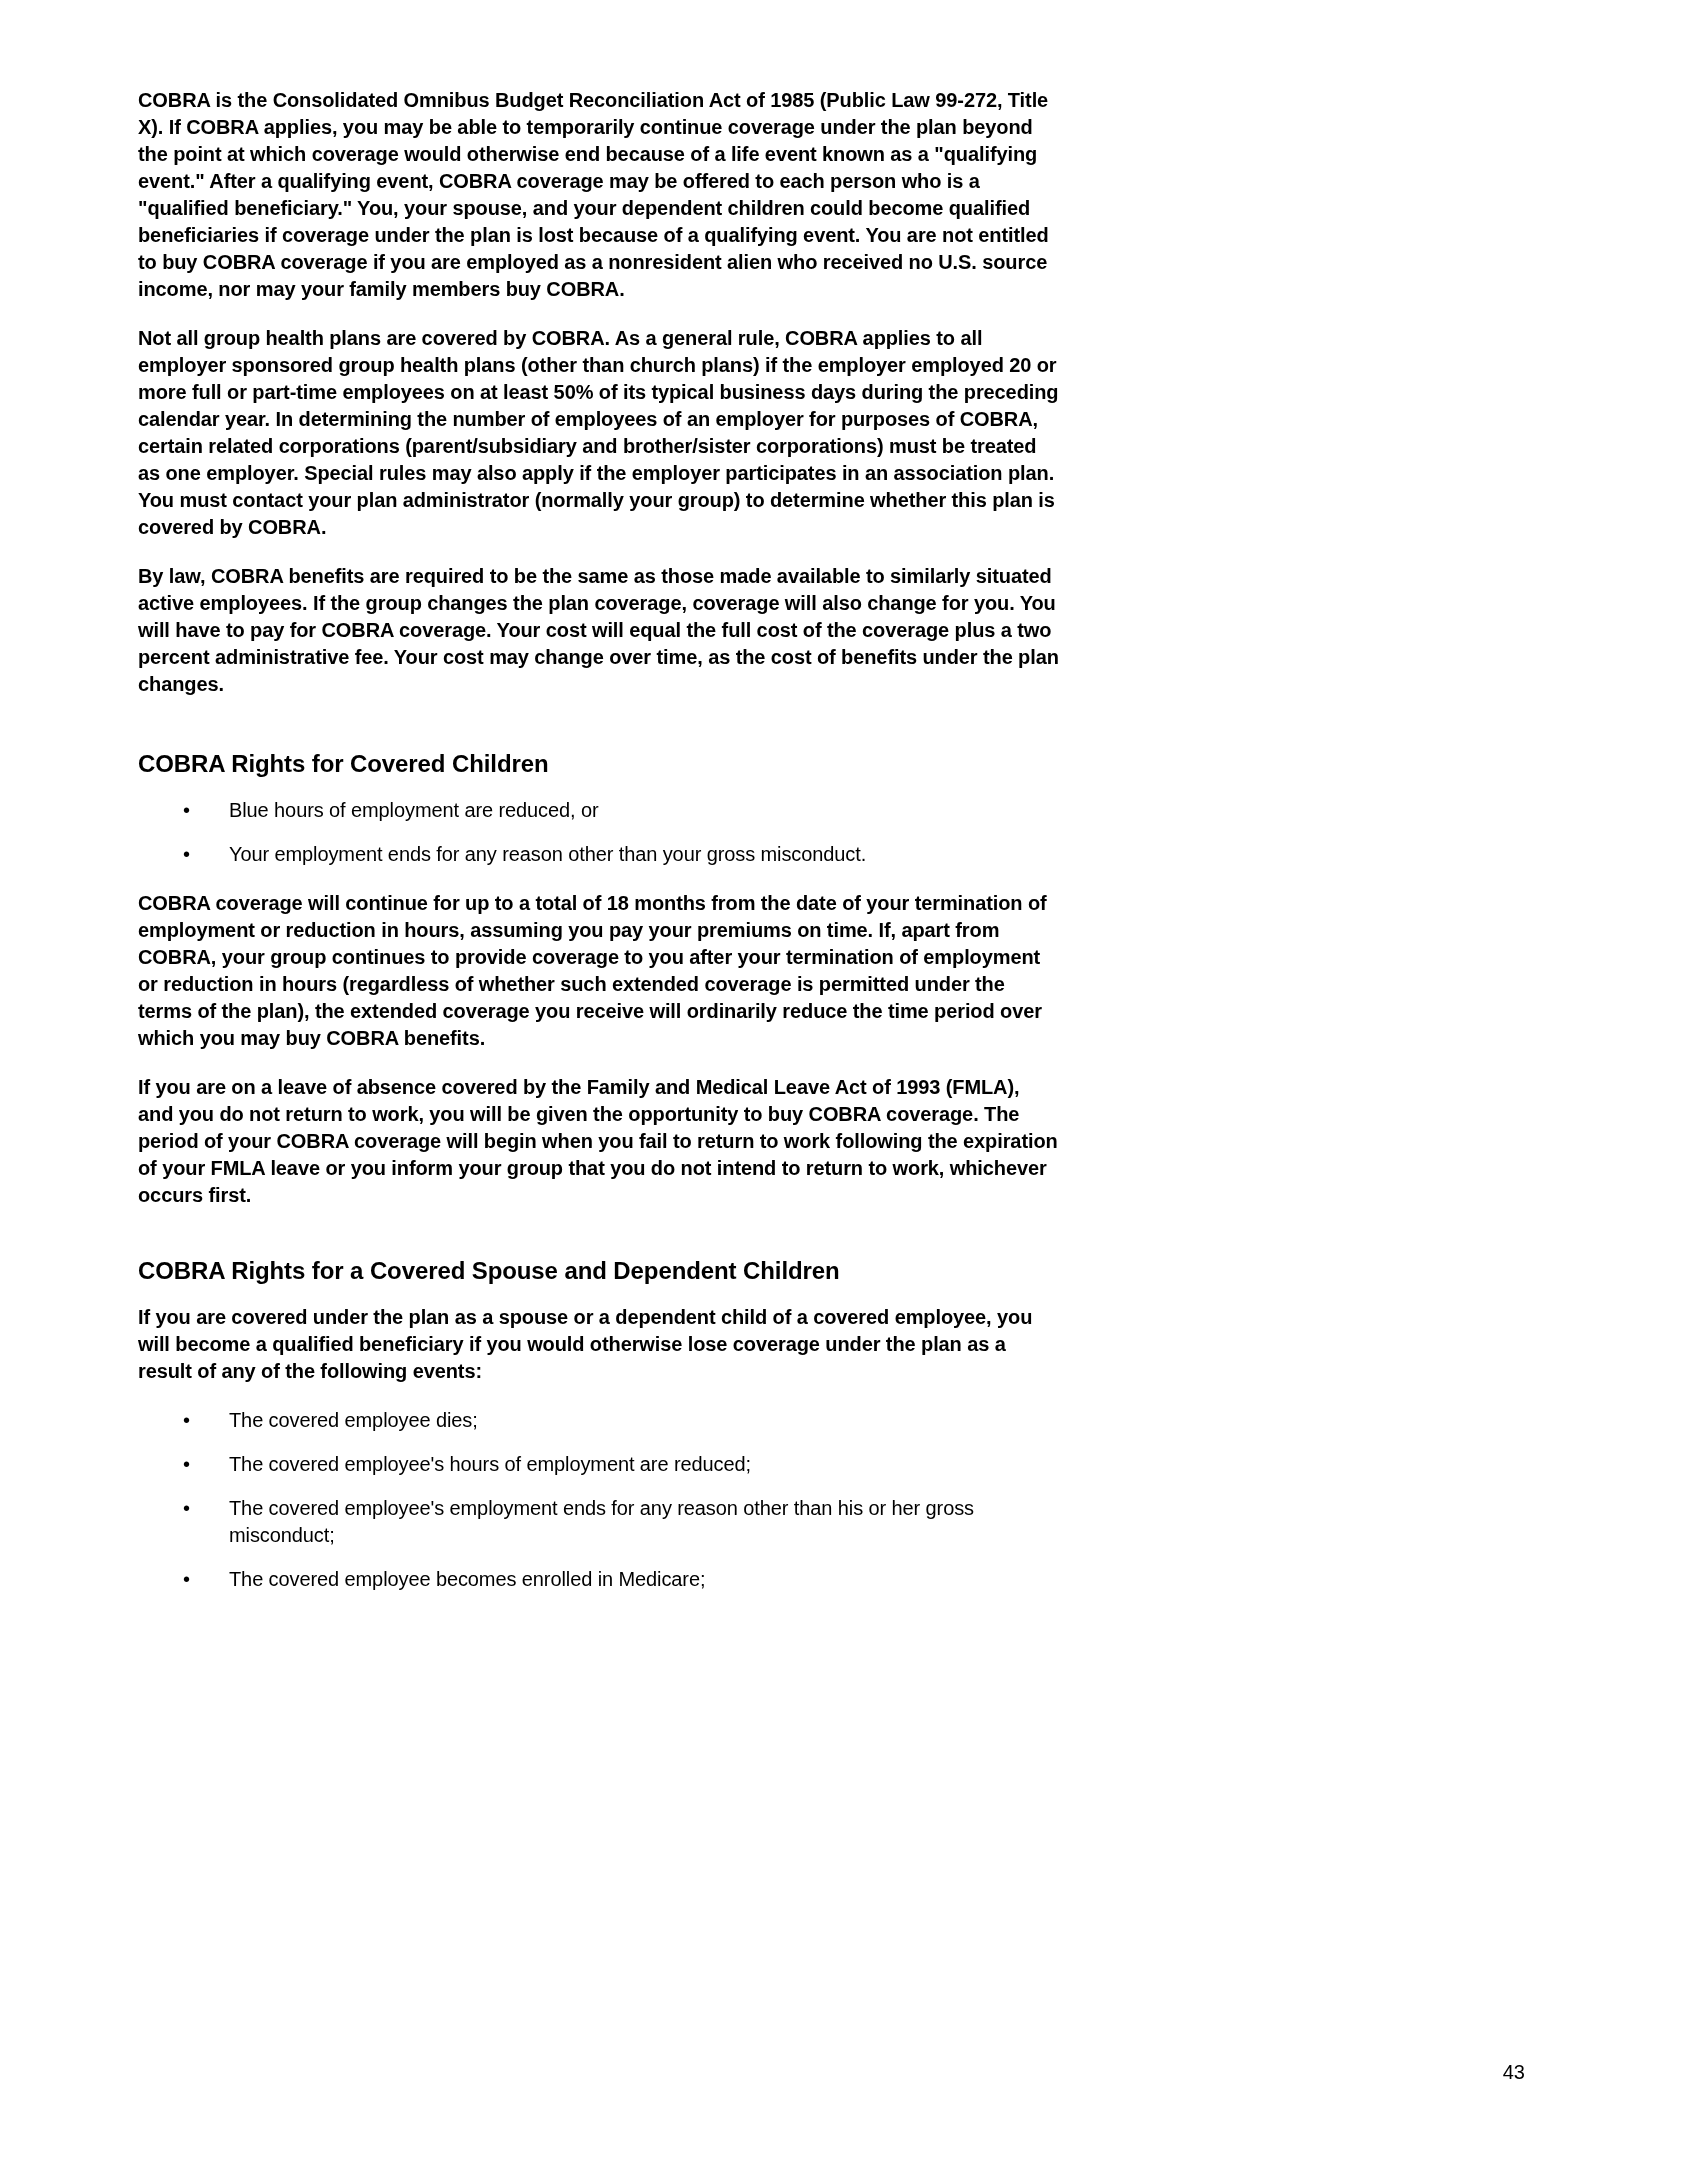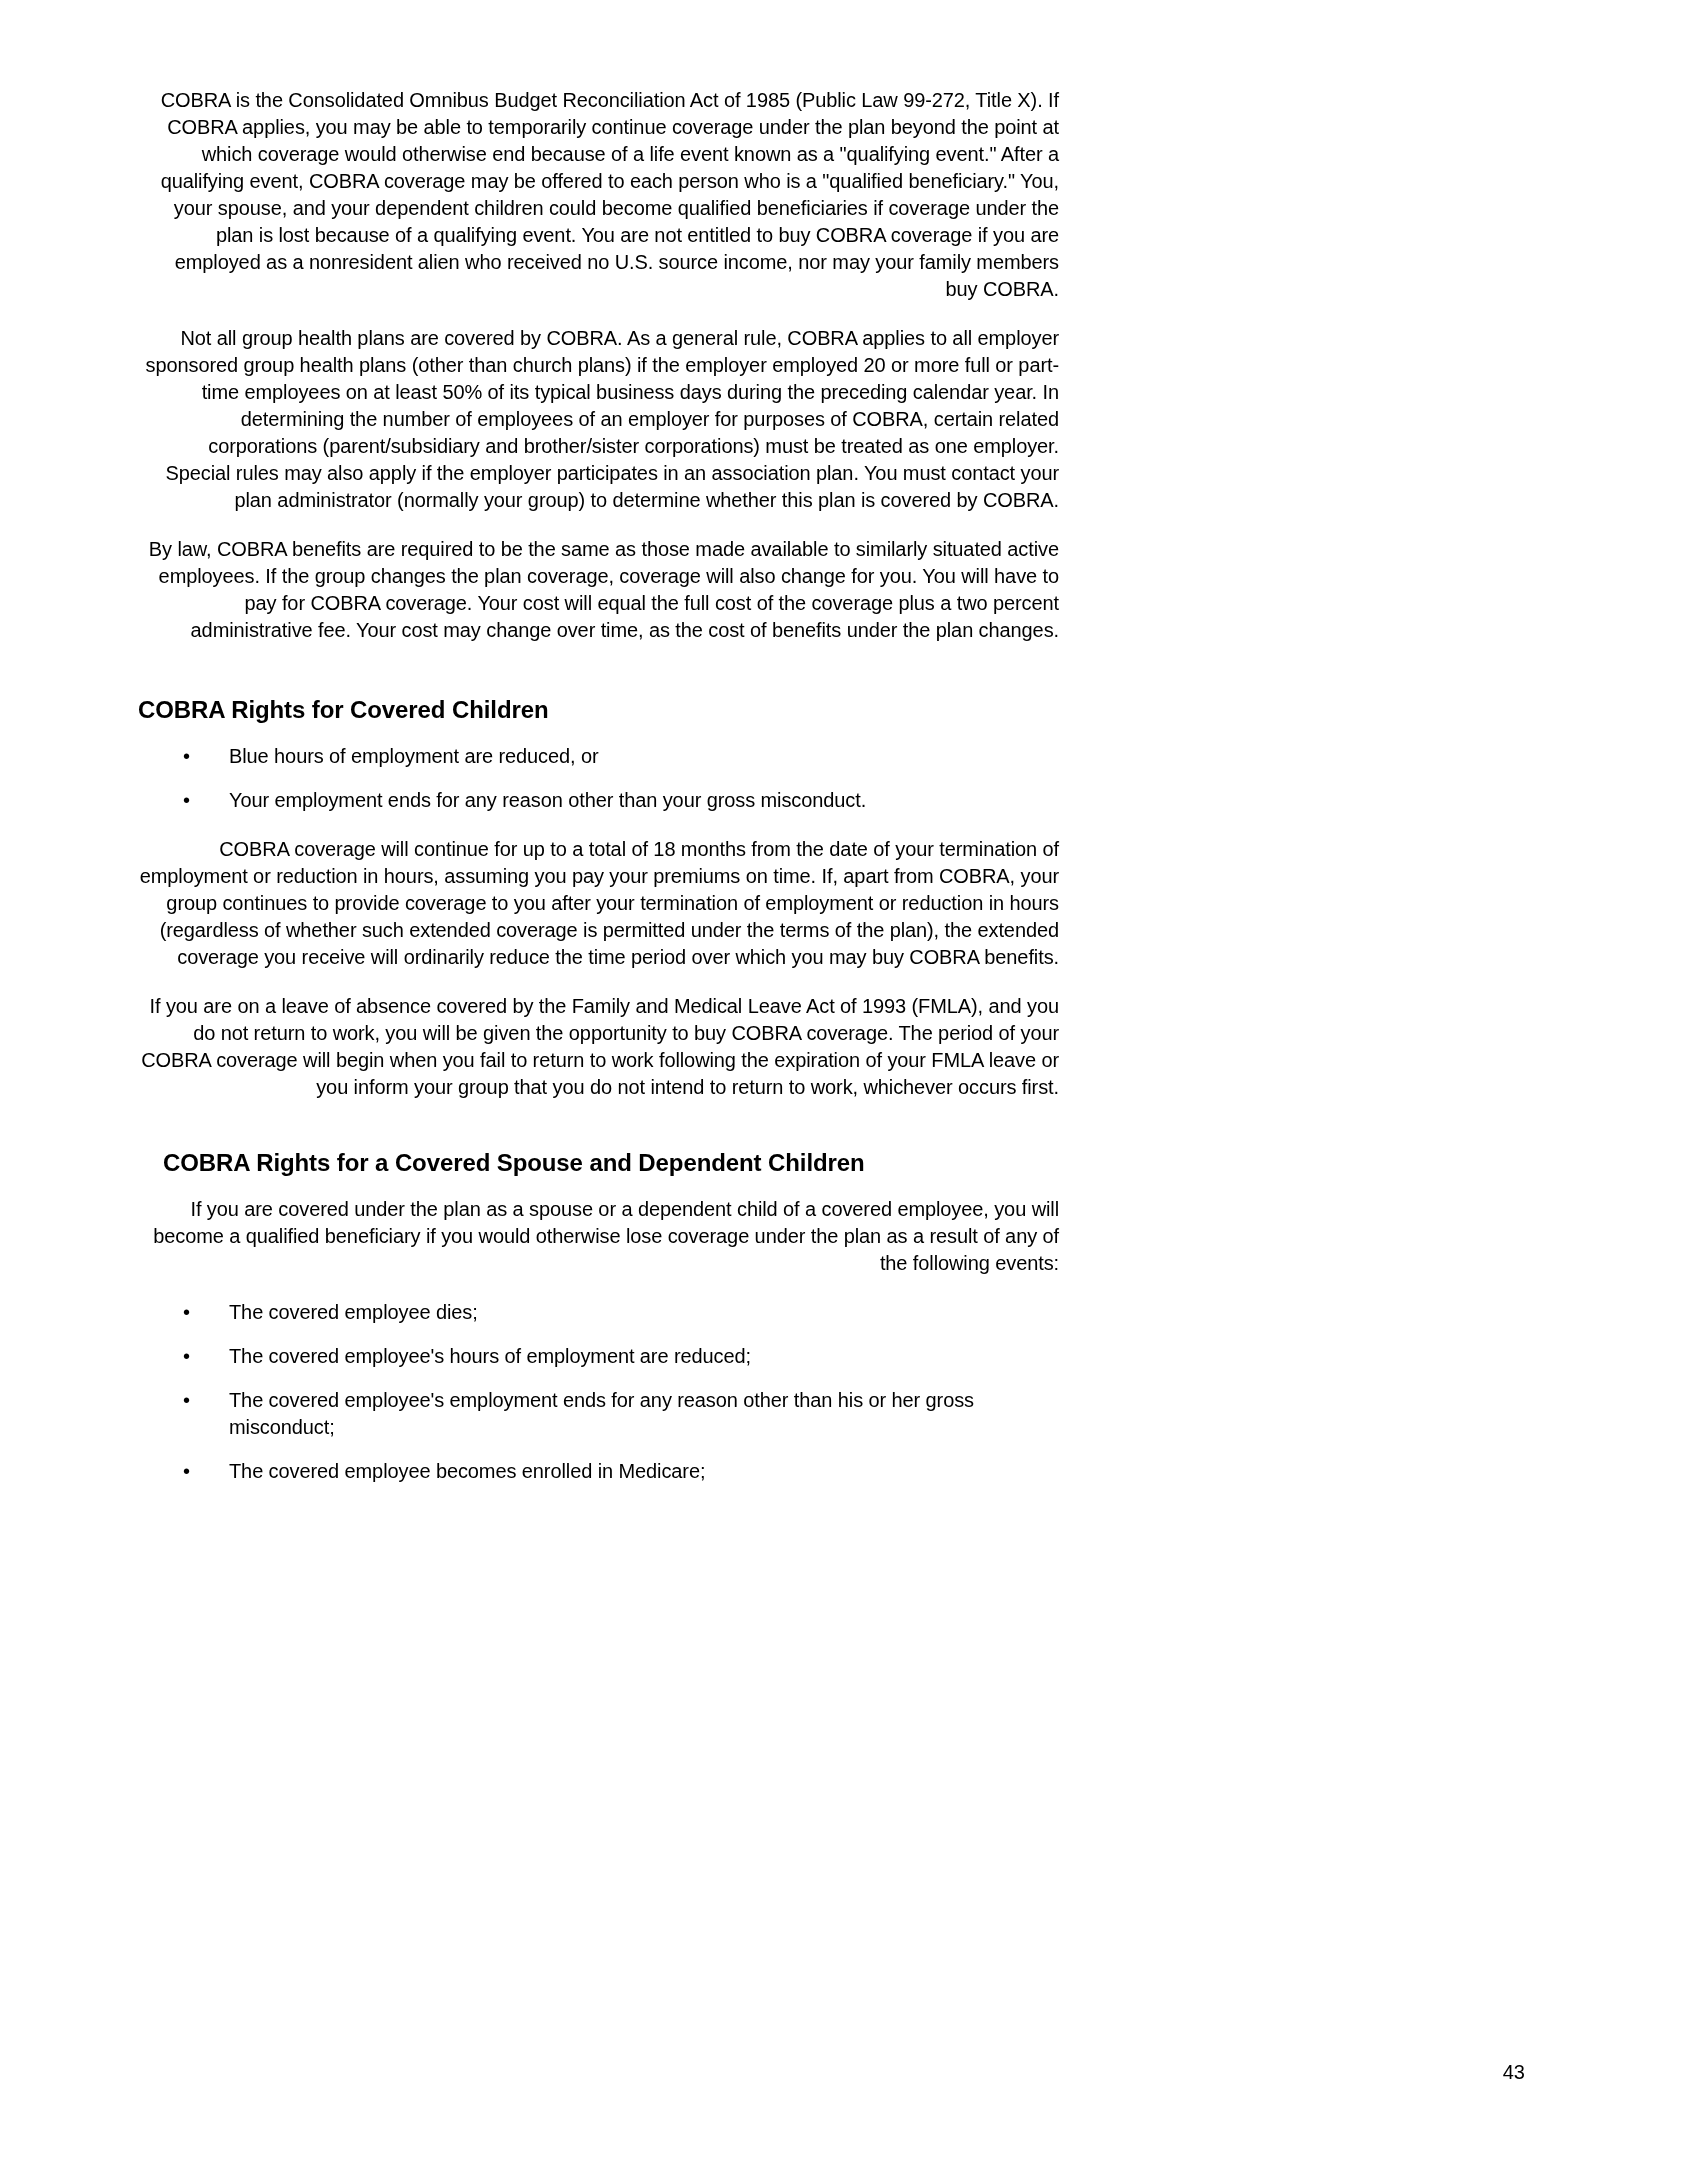--- a/index.html
+++ b/index.html
@@ -38,29 +38,29 @@
     font-size: 24px;
     font-weight: bold;
     letter-spacing: -0.1px;
     line-height: 1.2;
     margin: 0;
     padding-top: 30px;
     padding-bottom: 18px;
   }
   .section-heading.tight {
     padding-top: 26px;
-    margin-left: 25px;
   }
   p.body {
     font-size: 20px;
     line-height: 27px;
     margin: 0 0 22px 0;
-    text-align: right;
+    text-align: left;
     letter-spacing: -0.1px;
     white-space: pre-line;
+    font-weight: bold;
   }
   ul.bullets {
     list-style: none;
     margin: 0 0 22px 0;
     padding: 0;
   }
   ul.bullets li {
     position: relative;
     font-size: 20px;
     line-height: 27px;

